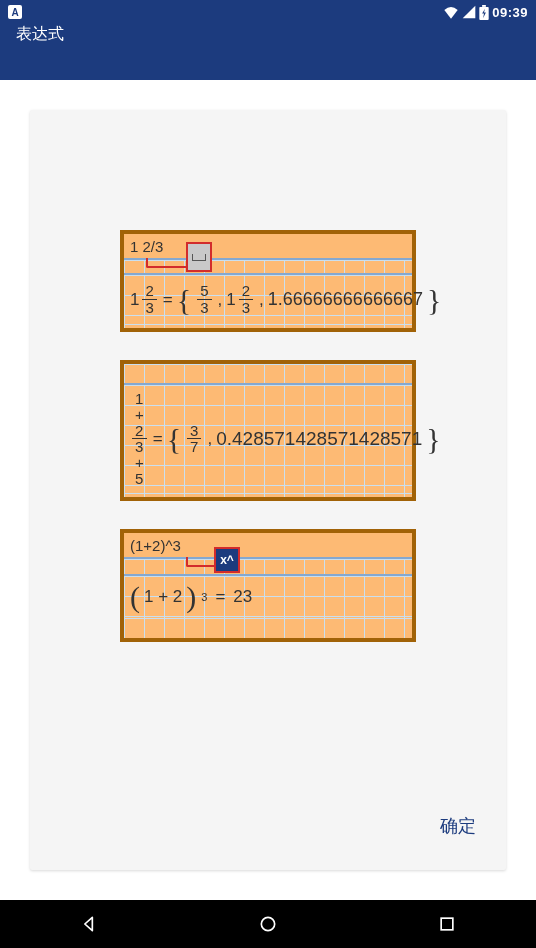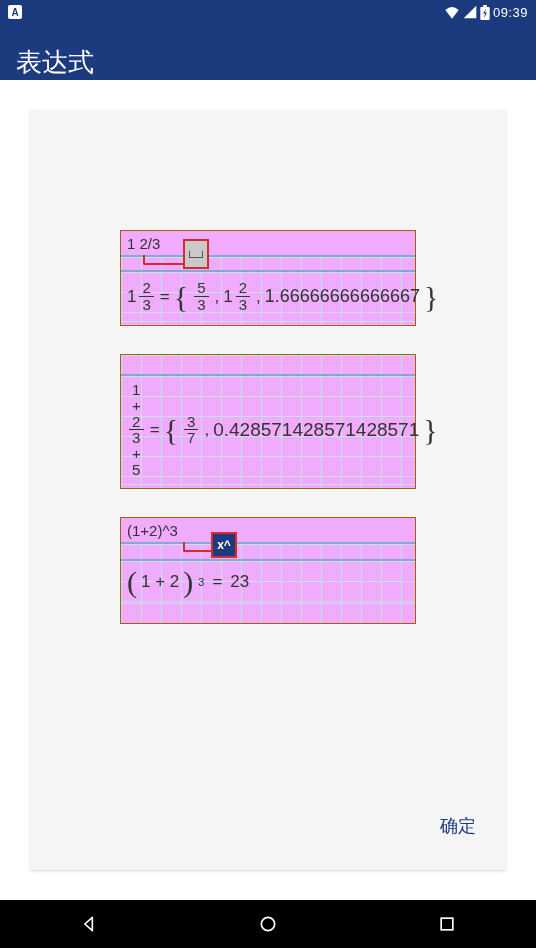--- a/index.html
+++ b/index.html
@@ -16,23 +16,23 @@
   }
   .status-left { display: flex; align-items: center; gap: 4px; }
   .status-right { margin-left: auto; display: flex; align-items: center; gap: 3px; }
   .status-icon-box { width: 14px; height: 14px; background: #fff; color: #1c3b7e; font-size: 10px; font-weight: bold; display: flex; align-items: center; justify-content: center; border-radius: 2px; }
   
   .app-bar {
     height: 56px;
     background: #1c3b7e;
     color: #fff;
     display: flex;
-    align-items: flex-end;
+    align-items: flex-start;
     padding: 0 16px;
-    font-size: 26px;
+    font-size: 16px;
   }
   
   .content-area {
     height: 820px;
     background: #fff;
     position: relative;
     overflow: hidden;
   }
   
   .card {
@@ -50,22 +50,22 @@
   
   .examples-container {
     flex: 1;
     padding: 120px 90px 0 90px;
     display: flex;
     flex-direction: column;
     gap: 28px;
   }
   
   .example-block {
-    border: 1px solid #a16207;
-    background: #f0abfc;
+    border: 4px solid #a16207;
+    background: #fdba74;
     position: relative;
   }
   
   .input-row {
     border-bottom: 1px solid #85a8d0;
     height: 26px;
     display: flex;
     align-items: center;
     padding: 0 6px;
     font-size: 15px;
@@ -187,21 +187,21 @@
         <path d="M12 20 L2 7 Q12 -2 22 7 Z" fill="#fff"></path>
       </svg>
     <svg width="14" height="14" viewBox="0 0 20 20">
         <path d="M1 19 L19 19 L19 1 Z" fill="#fff"></path>
       </svg>
     <svg width="10" height="15" viewBox="0 0 10 16">
         <rect x="0" y="2" width="10" height="14" fill="#fff" rx="1"></rect>
         <rect x="3" y="0" width="4" height="2" fill="#fff"></rect>
         <path d="M6 4 L3 9 L5 9 L4 14 L7 8 L5 8 Z" fill="#1c3b7e"></path>
       </svg>
-    <span style="font-weight:400;letter-spacing:0.5px;">09:39</span>
+    <span style="font-weight:700;letter-spacing:0.5px;">09:39</span>
   </div>
 </div>
 
 <div class="app-bar">
   <span>表达式</span>
 </div>
 
 <div class="content-area">
   <div class="card">
     <div class="examples-container">

